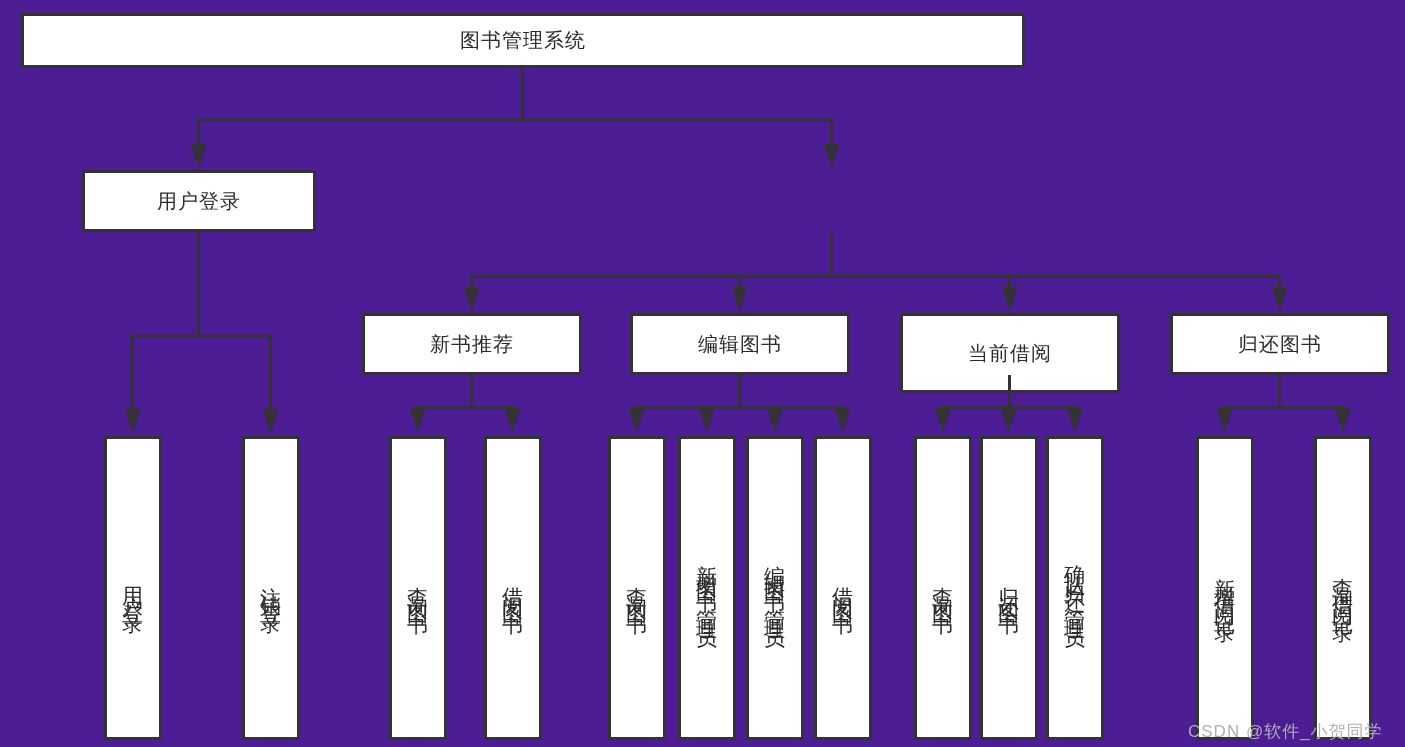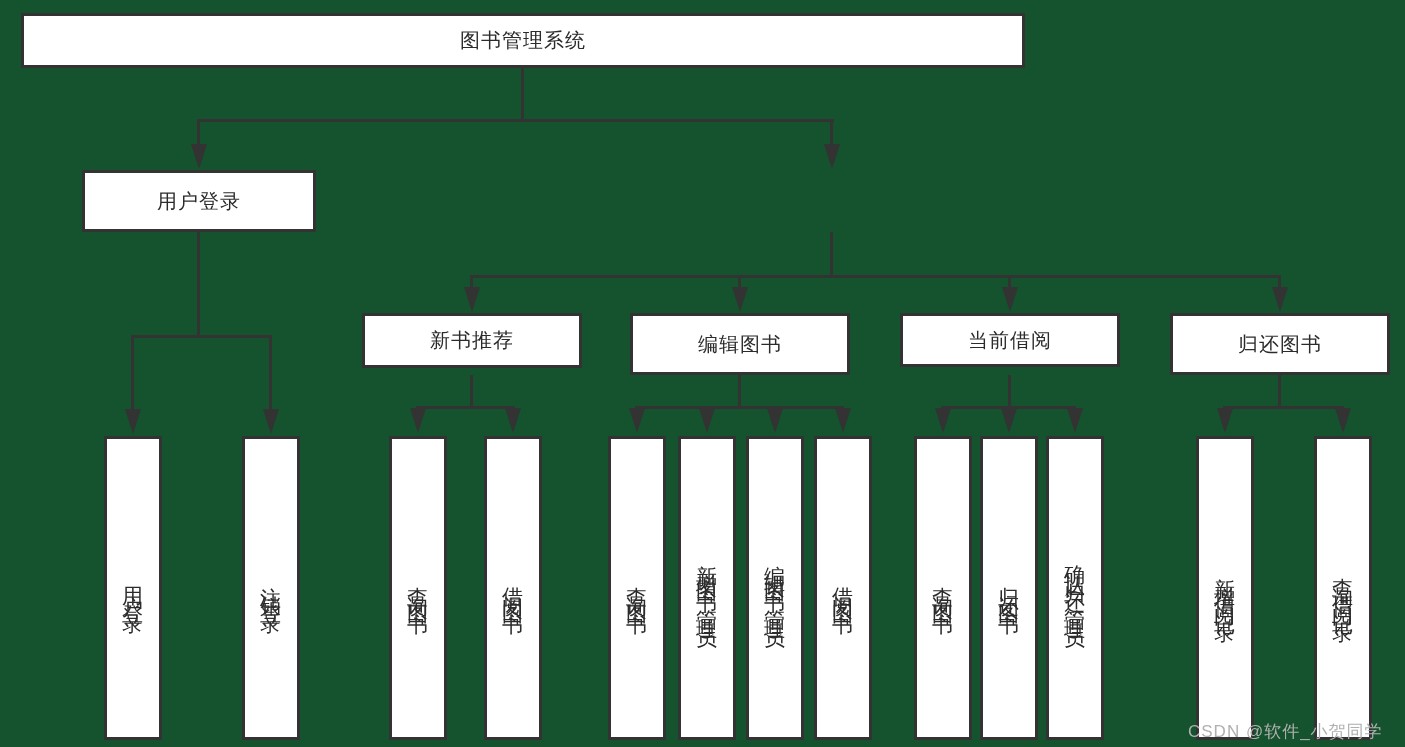--- a/index.html
+++ b/index.html
@@ -4,21 +4,21 @@
 <style>
   html, body {
     margin: 0;
     padding: 0;
     background: #ffffff;
   }
   #stage {
     position: relative;
     width: 1405px;
     height: 747px;
-    background: #14532d;
+    background: #4c1d95;
     font-family: "Liberation Sans", "DejaVu Sans", sans-serif;
     overflow: hidden;
   }
   
   .box {
     position: absolute;
     box-sizing: border-box;
     border: 3px solid #333333;
     background: #ffffff;
     display: flex;
@@ -96,27 +96,27 @@
   <div class="h" style="left:470px; top:275px; width:811px;"></div>
   <div class="v" style="left:470px; top:275px; height:14px;"></div>
   <div class="arrow" style="left:464px; top:287px;"></div>
   <div class="v" style="left:738px; top:275px; height:14px;"></div>
   <div class="arrow" style="left:732px; top:287px;"></div>
   <div class="v" style="left:1008px; top:275px; height:14px;"></div>
   <div class="arrow" style="left:1002px; top:287px;"></div>
   <div class="v" style="left:1278px; top:275px; height:14px;"></div>
   <div class="arrow" style="left:1272px; top:287px;"></div>
 
-  <div class="box" style="left:362px; top:313px; width:220px; height:55px;">
+  <div class="box" style="left:362px; top:313px; width:220px; height:62px;">
     <span class="hlabel">新书推荐</span>
   </div>
   <div class="box" style="left:630px; top:313px; width:220px; height:62px;">
     <span class="hlabel">编辑图书</span>
   </div>
-  <div class="box" style="left:900px; top:313px; width:220px; height:54px;text-align:right;">
+  <div class="box" style="left:900px; top:313px; width:220px; height:80px;text-align:right;">
     <span class="hlabel">当前借阅</span>
   </div>
   <div class="box" style="left:1170px; top:313px; width:220px; height:62px;">
     <span class="hlabel">归还图书</span>
   </div>
 
   <div class="v" style="left:470px; top:375px; height:33px;"></div>
   <div class="h" style="left:416px; top:406px; width:99px;"></div>
   <div class="arrow" style="left:410px; top:408px;"></div>
   <div class="arrow" style="left:505px; top:408px;"></div>

